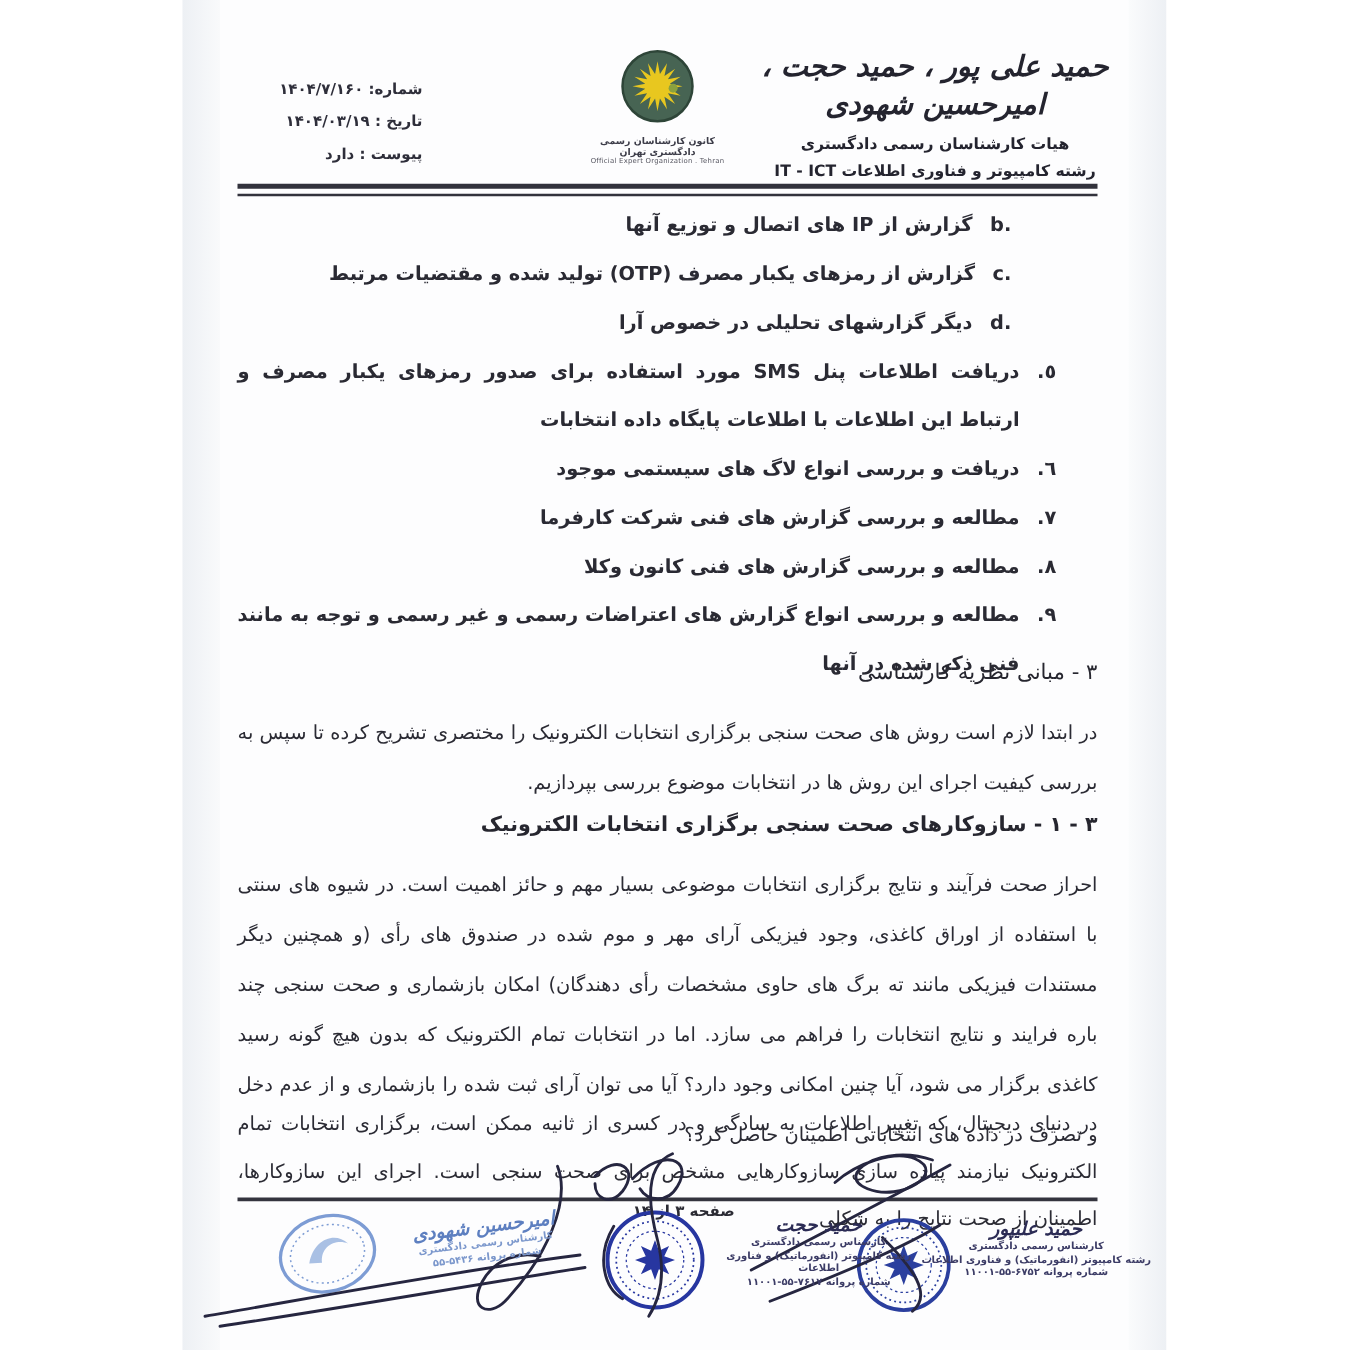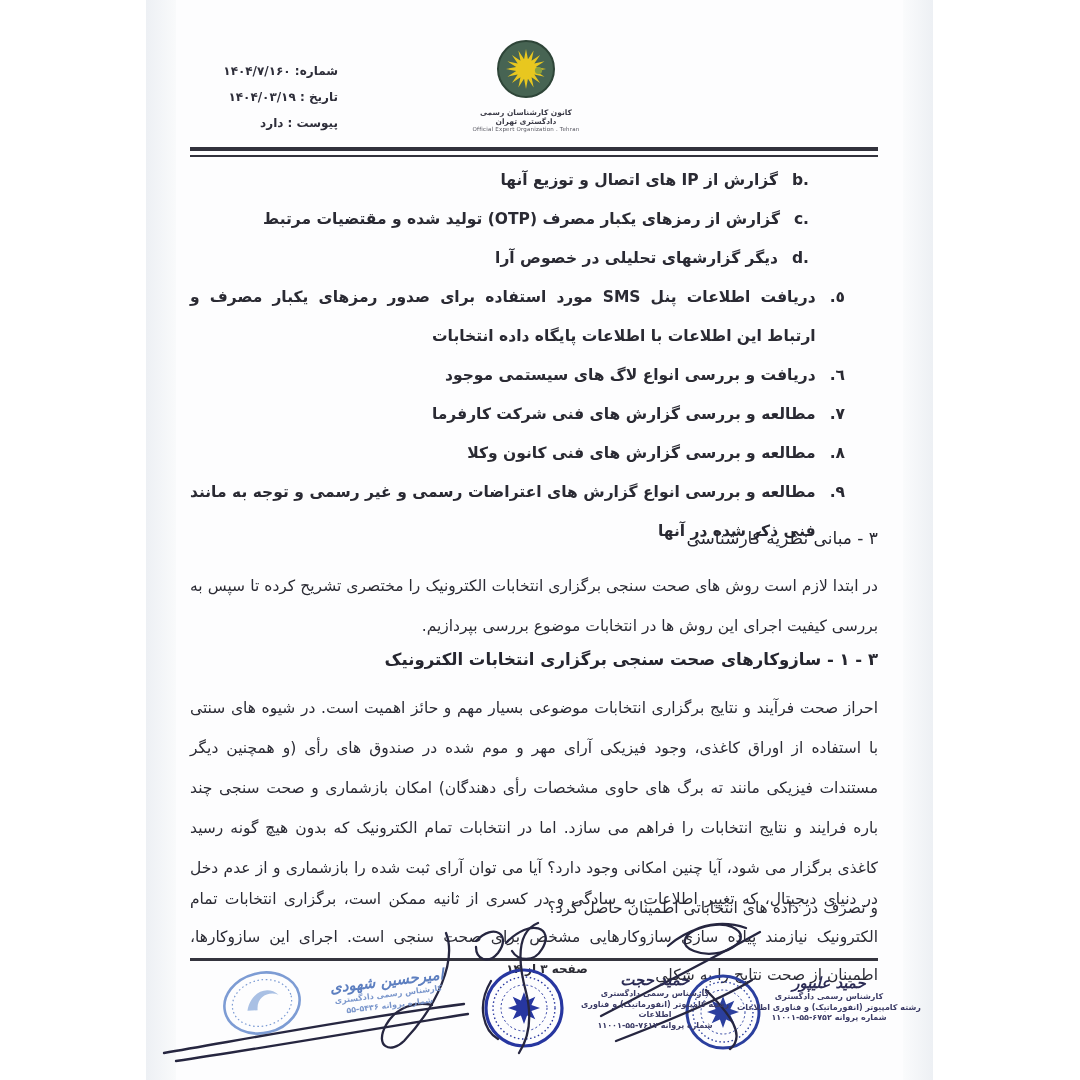--- a/index.html
+++ b/index.html
@@ -77,20 +77,28 @@
       <svg width="70" height="70" viewBox="0 0 70 70">
         <circle cx="35" cy="35" r="28" fill="#47645三"></circle>
         <circle cx="35" cy="35" r="28" fill="#476453" stroke="#2e4538" stroke-width="2"></circle>
         <polygon fill="#e8c71f" points="55,35 44.8,36.95 53.5,42.65 43.3,40.56 49.1,49.1 40.55,43.3 42.65,53.5 36.95,44.8 35,55 33.05,44.8 27.35,53.5 29.45,43.3 20.9,49.1 26.7,40.55 16.5,42.65 25.2,36.95 15,35 25.2,33.05 16.5,27.35 26.7,29.45 20.9,20.9 29.45,26.7 27.35,16.5 33.05,25.2 35,15 36.95,25.2 42.65,16.5 40.55,26.7 49.1,20.9 43.3,29.44 53.5,27.35 44.8,33.05"></polygon>
         <circle cx="47.5" cy="36.5" r="3.6" fill="#8aa13f"></circle>
       </svg>
       <div class="logo-cap-fa">کانون کارشناسان رسمی دادگستری تهران</div>
       <div class="logo-cap-en">Official Expert Organization . Tehran</div>
     </div>
 
+    <div class="masthead">
+      <div class="mast-names">حمید علی پور ، حمید حجت ، امیرحسین شهودی</div>
+      <div class="mast-line">هیات کارشناسان رسمی دادگستری</div>
+      <div class="mast-line">
+        <span>رشته کامپیوتر و فناوری اطلاعات</span>
+        <span dir="ltr">IT - ICT</span>
+      </div>
+    </div>
 
     <div class="rule-double"></div>
 
     <div class="doc-list">
       <div class="item lettered">
         <span class="mk mk-ltr">b.</span>
         <span class="txt">گزارش از IP های اتصال و توزیع آنها</span>
       </div>
       <div class="item lettered">
         <span class="mk mk-ltr">c.</span>

